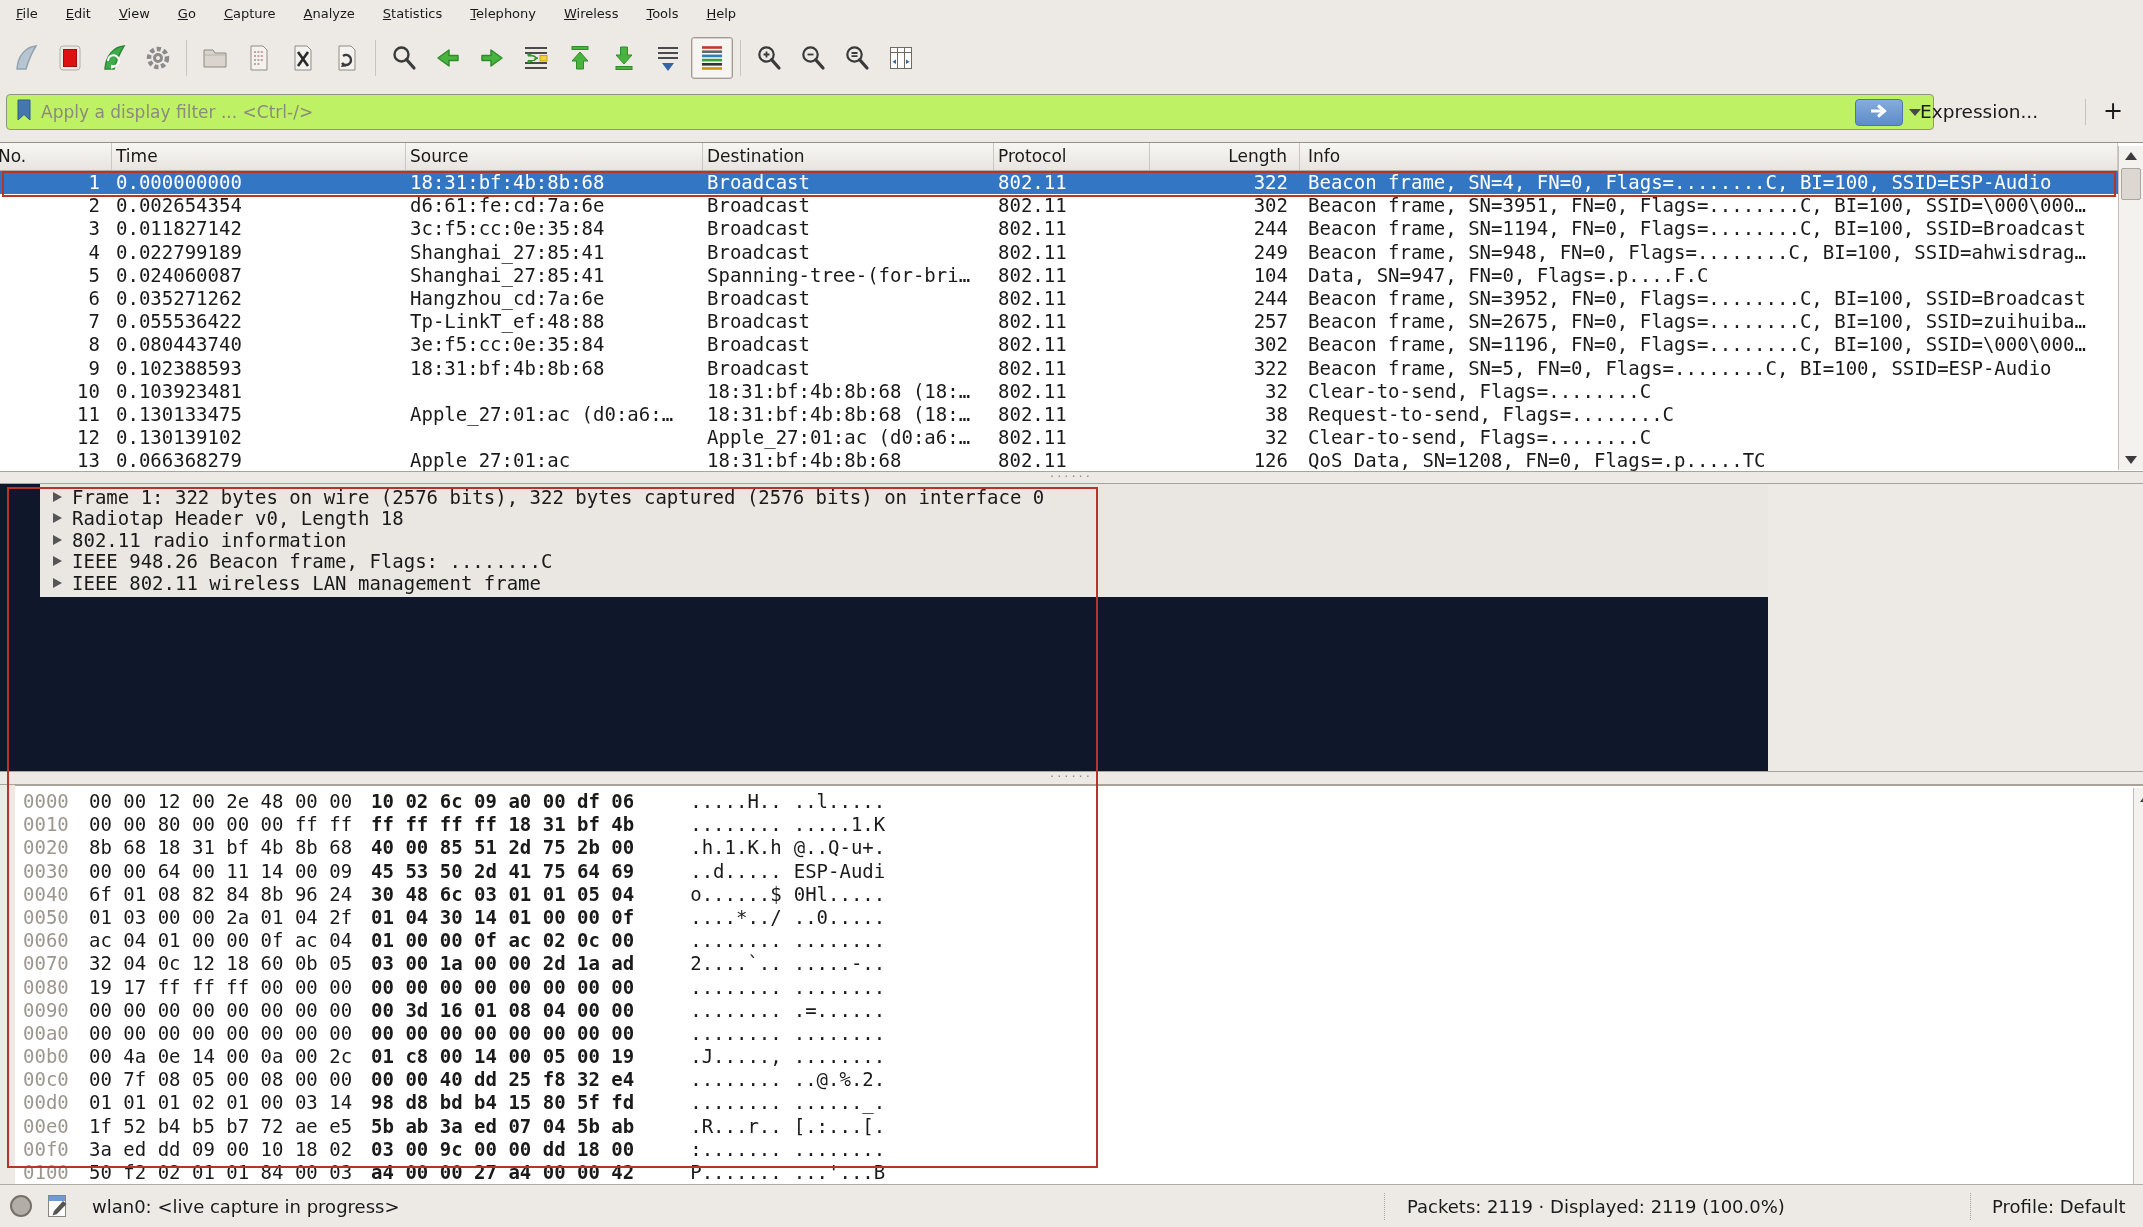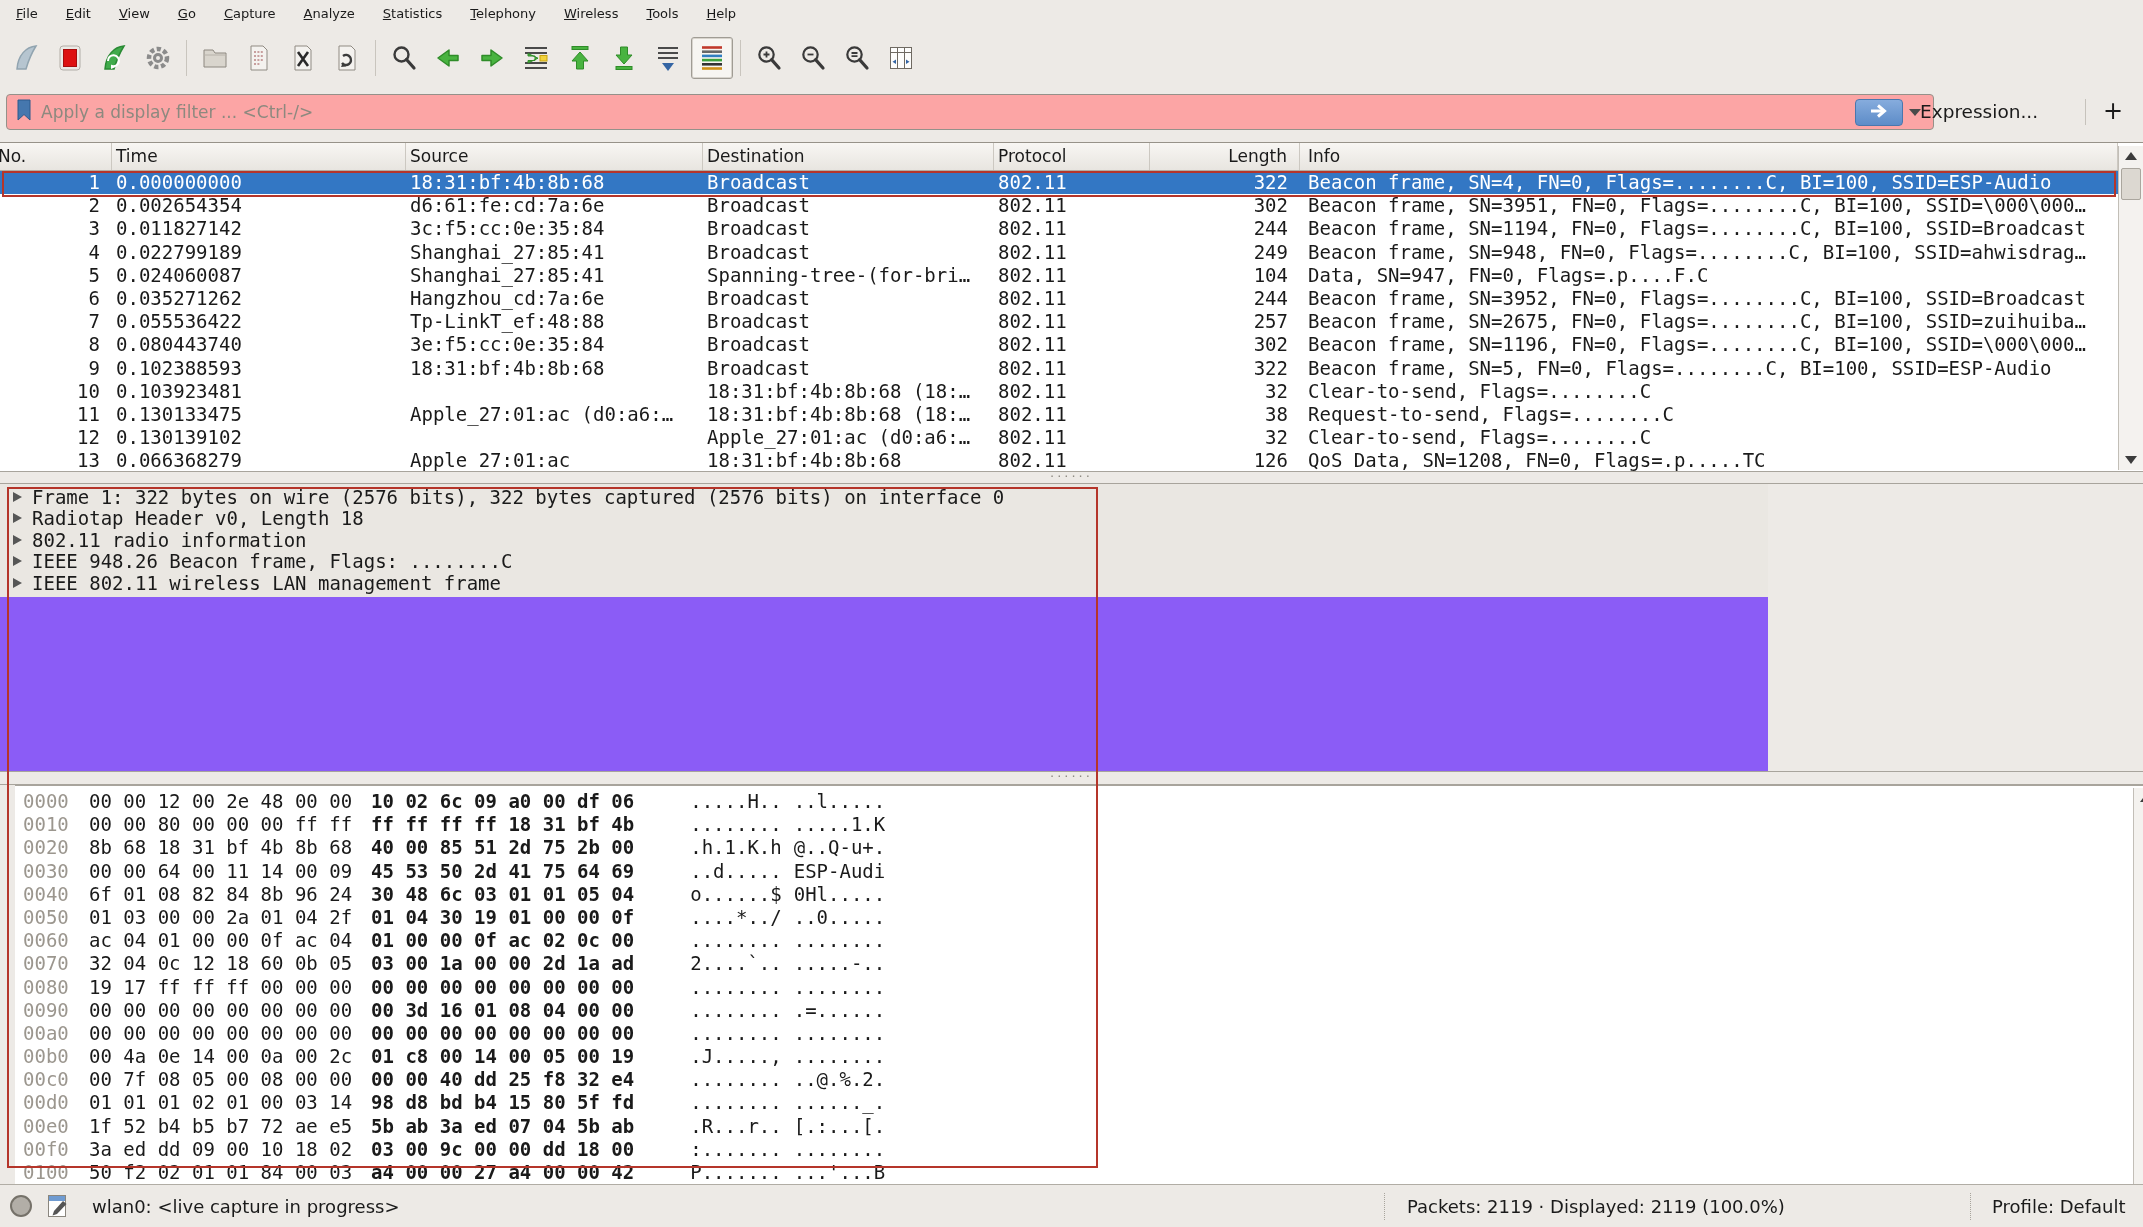--- a/index.html
+++ b/index.html
@@ -18,21 +18,21 @@
     display:flex; align-items:center; padding:0 4px; background:#edeae6; }
   .tb-btn { width:42px; height:42px; display:flex; align-items:center; justify-content:center;
     border:1px solid transparent; border-radius:3px; margin:0 1px; }
   .tb-btn.pressed { background:#f7f5f1; border-color:#a09c94; box-shadow:inset 0 0 0 1px #d8d4cd; }
   .tb-btn.disabled { opacity:.8; }
   .tb-btn .icon { display:flex; }
   .tb-sep { width:1px; height:36px; background:#c9c5be; margin:0 6px; }
 
   
   #filter-bar { position:absolute; left:0; top:89px; width:2143px; height:46px; background:#edeae6; }
-  #filter-input-wrap { position:absolute; left:6px; top:5px; width:1928px; height:36px; background:#fca5a5;
+  #filter-input-wrap { position:absolute; left:6px; top:5px; width:1928px; height:36px; background:#bef264;
     border:1px solid #95918a; border-radius:4px; display:flex; align-items:center; }
   #filter-bookmark { width:34px; height:30px; display:flex; align-items:center; justify-content:center; }
   #filter-input { flex:1; border:none; outline:none; font-size:17px; color:#333; background:transparent;
     font-family:"DejaVu Sans", sans-serif; }
   #filter-input::placeholder { color:#8d897f; opacity:1; }
   #apply-btn { width:48px; height:27px; border-radius:4px; margin-right:6px;
     background:linear-gradient(#86acdd,#5d8cc8); border:1px solid #4a77ad;
     display:flex; align-items:center; justify-content:center; }
   #filter-caret { width:0; height:0; border-left:6px solid transparent; border-right:6px solid transparent;
     border-top:7px solid #4a4a4a; margin-right:12px; }
@@ -62,21 +62,21 @@
   .c6 { flex:1; padding-left:8px; overflow:hidden; }
 
   
   .splitter { position:absolute; left:0; width:2143px; background:#edeae6;
     border-top:1px solid #a8a49c; border-bottom:1px solid #a8a49c; text-align:center;
     color:#8f8b83; font-size:13px; line-height:9px; letter-spacing:3px; }
   #splitter1 { top:471px; height:13px; }
   #splitter2 { top:771px; height:14px; }
 
   
-  #detail-pane { position:absolute; left:0; top:484px; width:1768px; height:287px; background:#8b5cf6; overflow:hidden; }
+  #detail-pane { position:absolute; left:0; top:484px; width:1768px; height:287px; background:#0f172a; overflow:hidden;padding-left:40px; }
   #detail-rows { background:#eae7e2; padding:2px 0 3px 0; }
   .drow { height:21.5px; display:flex; align-items:center; font-family:"DejaVu Sans Mono", monospace;
     font-size:19px; white-space:pre; }
   .tri { width:0; height:0; border-left:9px solid #565656; border-top:5.5px solid transparent;
     border-bottom:5.5px solid transparent; margin:0 10px 0 13px; flex:none; }
 
   
   #hex-pane { position:absolute; left:15px; top:785px; width:2143px; height:511px; background:#fff;
     border-top:1px solid #a8a49c; overflow:hidden; }
   #hex-rows { padding:4px 0 0 8px; font-family:"DejaVu Sans Mono", monospace; font-size:19px; }
@@ -380,21 +380,21 @@
 
 <div id="splitter2" class="splitter">······</div>
 
 <div id="hex-pane">
   <div id="hex-rows">
       <div class="hxrow"><span class="h0">0000</span><span class="h1">00 00 12 00 2e 48 00 00</span><span class="h2">10 02 6c 09 a0 00 df 06</span><span class="h3">.....H..</span><span class="h4">..l.....</span></div>
       <div class="hxrow"><span class="h0">0010</span><span class="h1">00 00 80 00 00 00 ff ff</span><span class="h2">ff ff ff ff 18 31 bf 4b</span><span class="h3">........</span><span class="h4">.....1.K</span></div>
       <div class="hxrow"><span class="h0">0020</span><span class="h1">8b 68 18 31 bf 4b 8b 68</span><span class="h2">40 00 85 51 2d 75 2b 00</span><span class="h3">.h.1.K.h</span><span class="h4">@..Q-u+.</span></div>
       <div class="hxrow"><span class="h0">0030</span><span class="h1">00 00 64 00 11 14 00 09</span><span class="h2">45 53 50 2d 41 75 64 69</span><span class="h3">..d.....</span><span class="h4">ESP-Audi</span></div>
       <div class="hxrow"><span class="h0">0040</span><span class="h1">6f 01 08 82 84 8b 96 24</span><span class="h2">30 48 6c 03 01 01 05 04</span><span class="h3">o......$</span><span class="h4">0Hl.....</span></div>
-      <div class="hxrow"><span class="h0">0050</span><span class="h1">01 03 00 00 2a 01 04 2f</span><span class="h2">01 04 30 19 01 00 00 0f</span><span class="h3">....*../</span><span class="h4">..0.....</span></div>
+      <div class="hxrow"><span class="h0">0050</span><span class="h1">01 03 00 00 2a 01 04 2f</span><span class="h2">01 04 30 14 01 00 00 0f</span><span class="h3">....*../</span><span class="h4">..0.....</span></div>
       <div class="hxrow"><span class="h0">0060</span><span class="h1">ac 04 01 00 00 0f ac 04</span><span class="h2">01 00 00 0f ac 02 0c 00</span><span class="h3">........</span><span class="h4">........</span></div>
       <div class="hxrow"><span class="h0">0070</span><span class="h1">32 04 0c 12 18 60 0b 05</span><span class="h2">03 00 1a 00 00 2d 1a ad</span><span class="h3">2....`..</span><span class="h4">.....-..</span></div>
       <div class="hxrow"><span class="h0">0080</span><span class="h1">19 17 ff ff ff 00 00 00</span><span class="h2">00 00 00 00 00 00 00 00</span><span class="h3">........</span><span class="h4">........</span></div>
       <div class="hxrow"><span class="h0">0090</span><span class="h1">00 00 00 00 00 00 00 00</span><span class="h2">00 3d 16 01 08 04 00 00</span><span class="h3">........</span><span class="h4">.=......</span></div>
       <div class="hxrow"><span class="h0">00a0</span><span class="h1">00 00 00 00 00 00 00 00</span><span class="h2">00 00 00 00 00 00 00 00</span><span class="h3">........</span><span class="h4">........</span></div>
       <div class="hxrow"><span class="h0">00b0</span><span class="h1">00 4a 0e 14 00 0a 00 2c</span><span class="h2">01 c8 00 14 00 05 00 19</span><span class="h3">.J.....,</span><span class="h4">........</span></div>
       <div class="hxrow"><span class="h0">00c0</span><span class="h1">00 7f 08 05 00 08 00 00</span><span class="h2">00 00 40 dd 25 f8 32 e4</span><span class="h3">........</span><span class="h4">..@.%.2.</span></div>
       <div class="hxrow"><span class="h0">00d0</span><span class="h1">01 01 01 02 01 00 03 14</span><span class="h2">98 d8 bd b4 15 80 5f fd</span><span class="h3">........</span><span class="h4">......_.</span></div>
       <div class="hxrow"><span class="h0">00e0</span><span class="h1">1f 52 b4 b5 b7 72 ae e5</span><span class="h2">5b ab 3a ed 07 04 5b ab</span><span class="h3">.R...r..</span><span class="h4">[.:...[.</span></div>
       <div class="hxrow"><span class="h0">00f0</span><span class="h1">3a ed dd 09 00 10 18 02</span><span class="h2">03 00 9c 00 00 dd 18 00</span><span class="h3">:.......</span><span class="h4">........</span></div>

